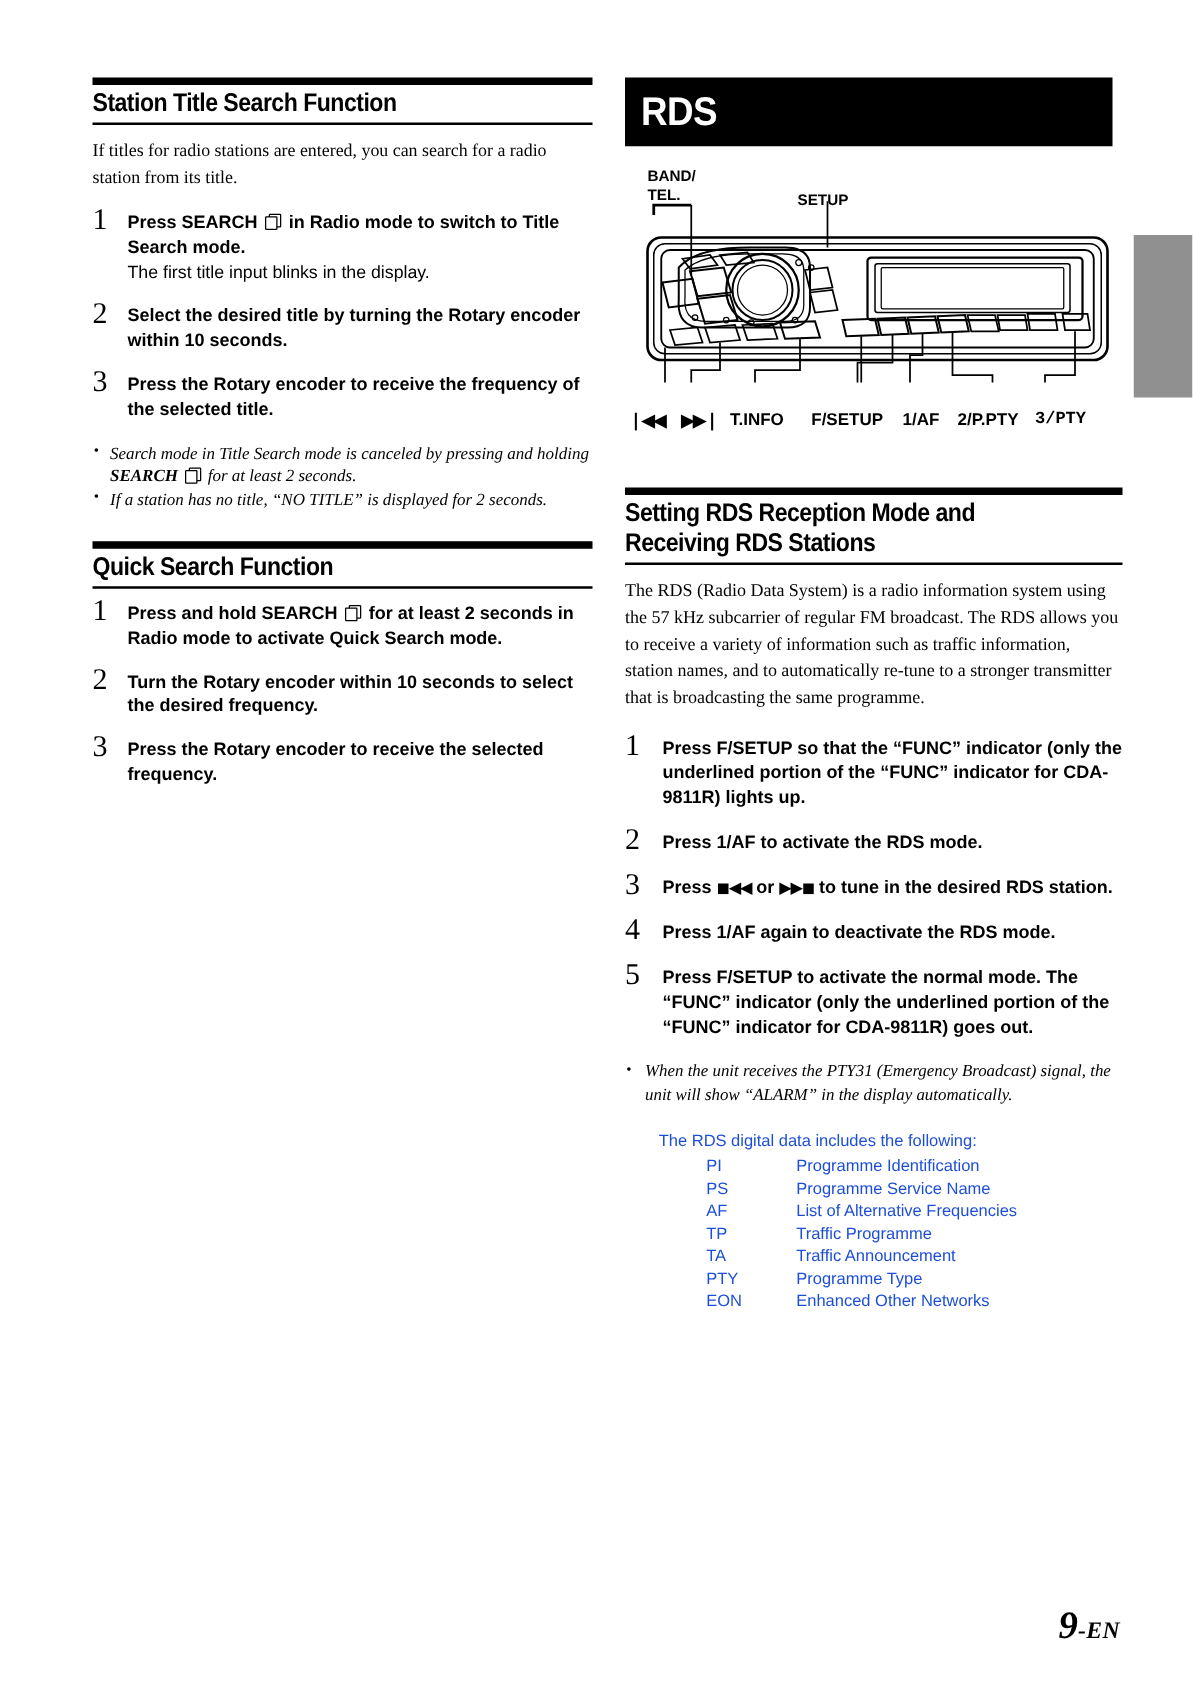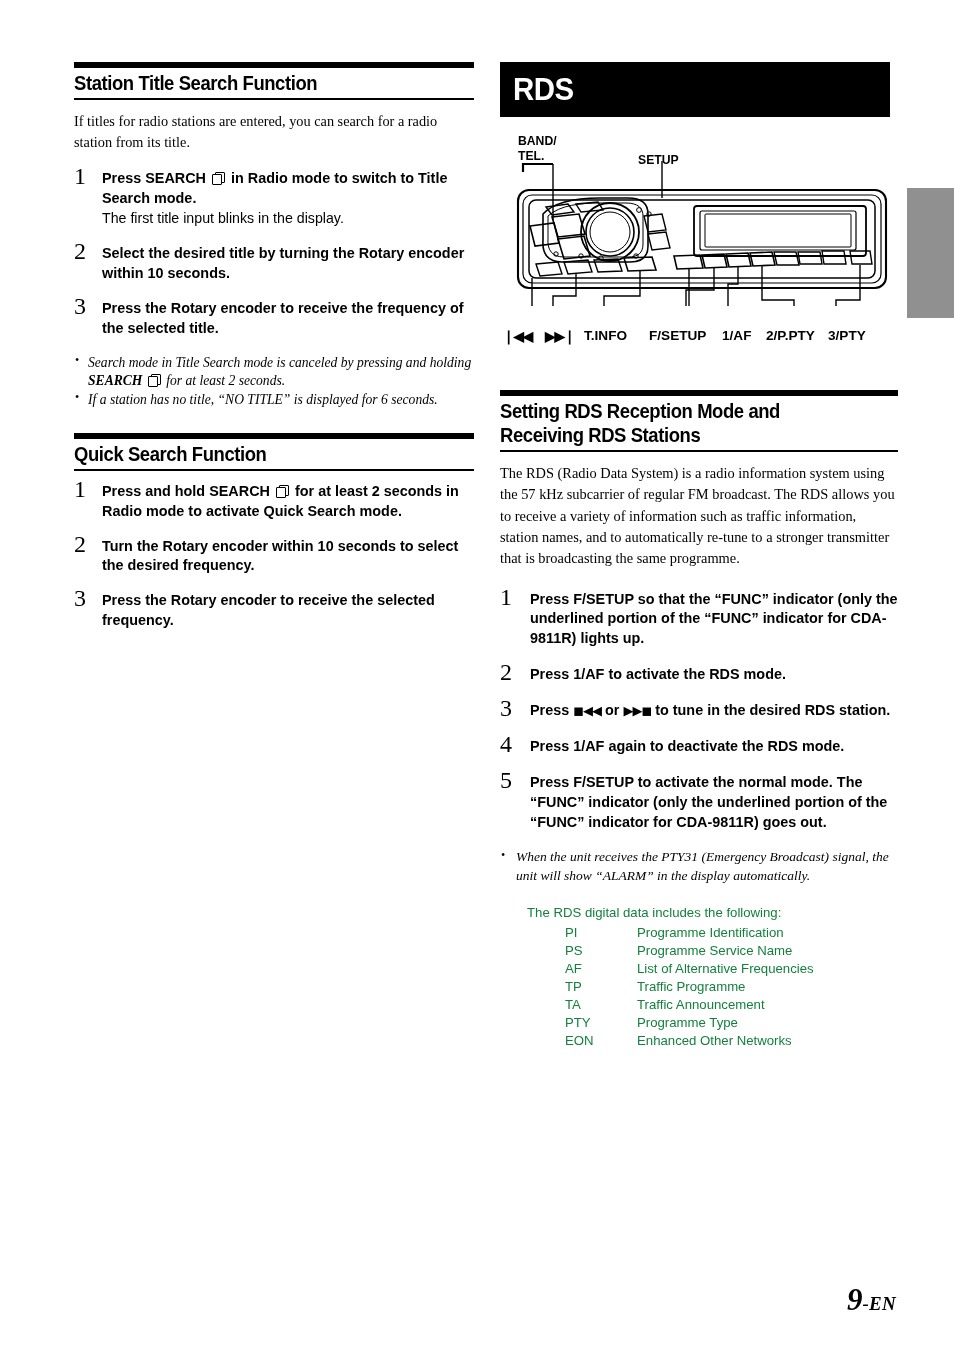--- a/index.html
+++ b/index.html
@@ -169,21 +169,21 @@
     white-space: nowrap;
   }
 
   
   .rds-list {
     position: absolute;
     left: 527px; top: 905px;
     width: 370px;
     font-family: "Liberation Sans", sans-serif;
     font-size: 13.2px;
-    color: #15803d;
+    color: #1d4ed8;
   }
   .rds-list .intro { margin-bottom: 3px; }
   .rds-list table { border-collapse: collapse; margin-left: 38px; }
   .rds-list td { padding: 1.5px 0; font-size: 13.2px; vertical-align: top; }
   .rds-list td.abbr { width: 72px; }
 
   
   .edge-tab {
     position: absolute;
     left: 907px; top: 188px;
@@ -233,21 +233,21 @@
       <div class="stext">Select the desired title by turning the <b>Rotary encoder</b> within 10 seconds.</div>
     </div>
 
     <div class="step">
       <span class="num">3</span>
       <div class="stext">Press the <b>Rotary encoder</b> to receive the frequency of the selected title.</div>
     </div>
 
     <div class="notes">
       <div class="note">Search mode in Title Search mode is canceled by pressing and holding <span class="serif-b">SEARCH</span>&nbsp;<span class="search-icon"><i class="back"></i><i class="front"></i></span> for at least 2 seconds.</div>
-      <div class="note">If a station has no title, “NO TITLE” is displayed for 6 seconds.</div>
+      <div class="note">If a station has no title, “NO TITLE” is displayed for 2 seconds.</div>
     </div>
 
     <div class="sec-head" style="margin-top:24px;">
       <div class="rule-top"></div>
       <div class="title">Quick Search Function</div>
       <div class="rule-bot"></div>
     </div>
 
 
     <div class="step">
@@ -346,21 +346,21 @@
         <path d="M364 137 L364 172 L340 172 L340 178" stroke-width="1.4"></path>
       </g>
     </svg>
 
     <div class="btn-label glyph" style="left:7px; top:200px;">❘◀◀</div>
     <div class="btn-label glyph" style="left:49px; top:200px;">▶▶❘</div>
     <div class="btn-label" style="left:88px; top:200px;">T.INFO</div>
     <div class="btn-label" style="left:153px; top:200px;">F/SETUP</div>
     <div class="btn-label" style="left:226px; top:200px;">1/AF</div>
     <div class="btn-label" style="left:270px; top:200px;">2/P.PTY</div>
-    <div class="btn-label" style="left:332px; top:200px;">3/PTY</div>
+    <div class="btn-label" style="left:332px; top:200px;font-family:Liberation Mono, monospace;">3/PTY</div>
   </div>
 
   <div class="col-right" style="top:390px;">
 
     <div class="sec-head">
       <div class="rule-top"></div>
       <div class="title">Setting RDS Reception Mode and Receiving RDS Stations</div>
       <div class="rule-bot"></div>
     </div>
 

